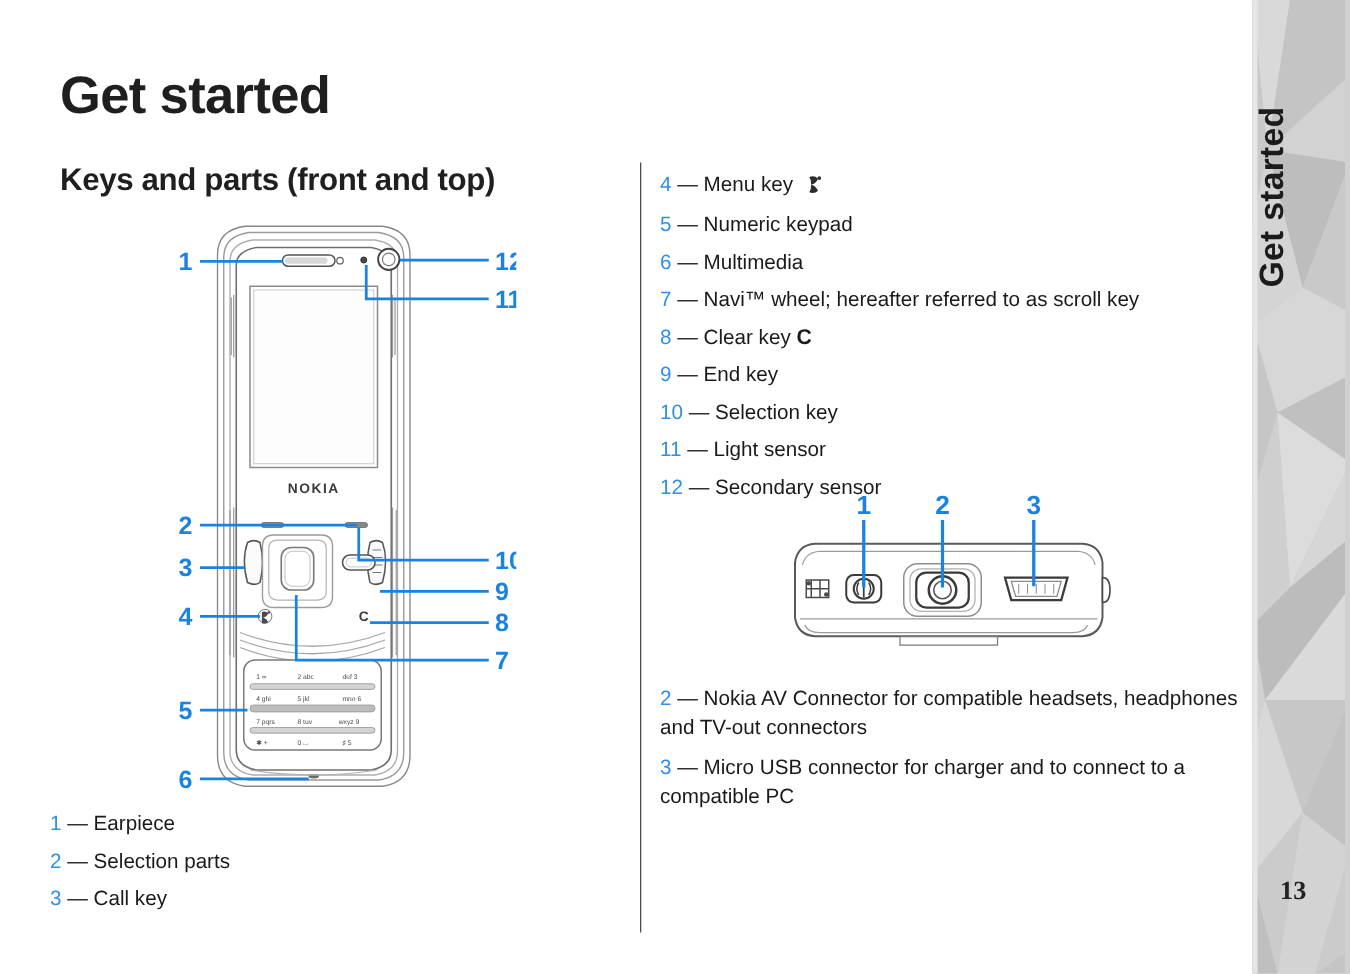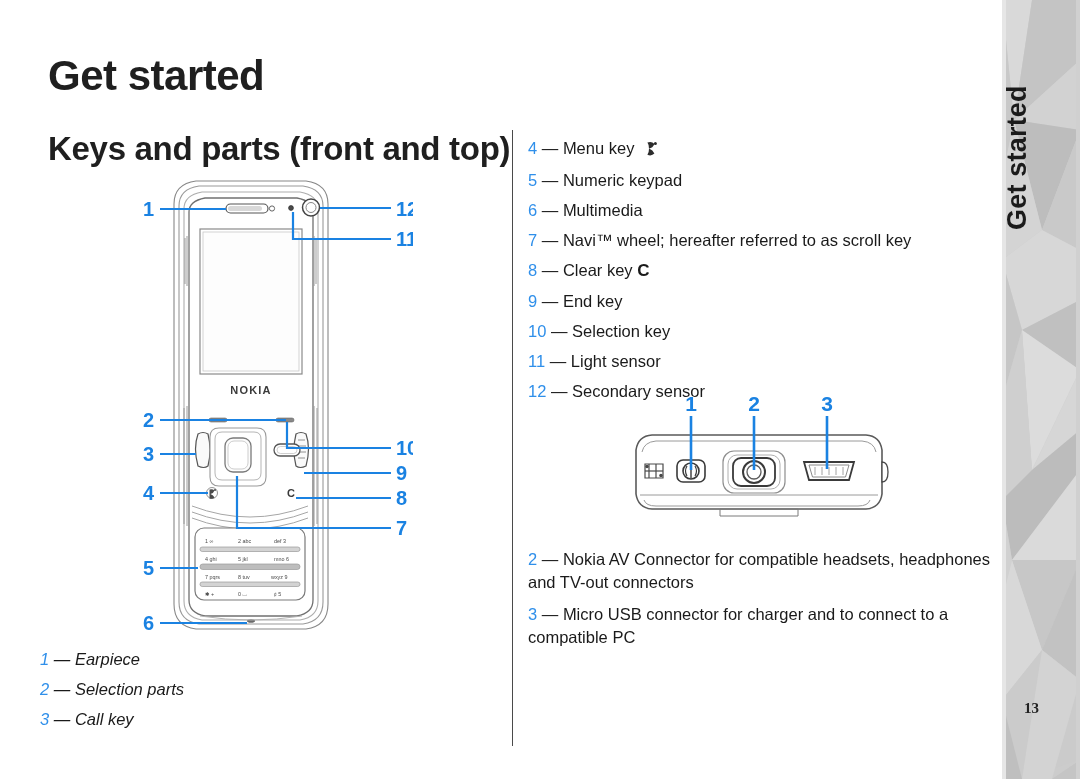--- a/index.html
+++ b/index.html
@@ -55,41 +55,41 @@
     transform-origin: center;
     height: 200px;
     padding-left: 20px;
     box-sizing: border-box;
     white-space: nowrap;
   }
   #page-number {
     position: absolute;
     left: 22px;
     top: 700px;
-    font-size: 15px;
+    font-size: 21px;
     font-weight: bold;
     color: #222;
     font-family: "Liberation Serif", serif;
   }
 
   
   #chapter-title {
     position: absolute;
     left: 48px;
     top: 52px;
     font-size: 42px;
     font-weight: bold;
     letter-spacing: -0.5px;
     color: #1f1f1f;
   }
   #section-title {
     position: absolute;
     left: 48px;
     top: 130px;
-    font-size: 33px;
+    font-size: 25px;
     font-weight: bold;
     letter-spacing: -0.3px;
     color: #1f1f1f;
     white-space: nowrap;
   }
 
   
   #column-divider {
     position: absolute;
     left: 512px;
@@ -109,21 +109,20 @@
   }
   .ref-item .num {
     color: #2f8fea;
     font-weight: normal;
   }
 
   #left-list {
     left: 40px;
     top: 644px;
     width: 440px;
-    font-style: italic;
   }
   #right-list-top {
     left: 528px;
     top: 133px;
     width: 460px;
   }
   #right-list-bottom {
     left: 528px;
     top: 548px;
     width: 470px;

